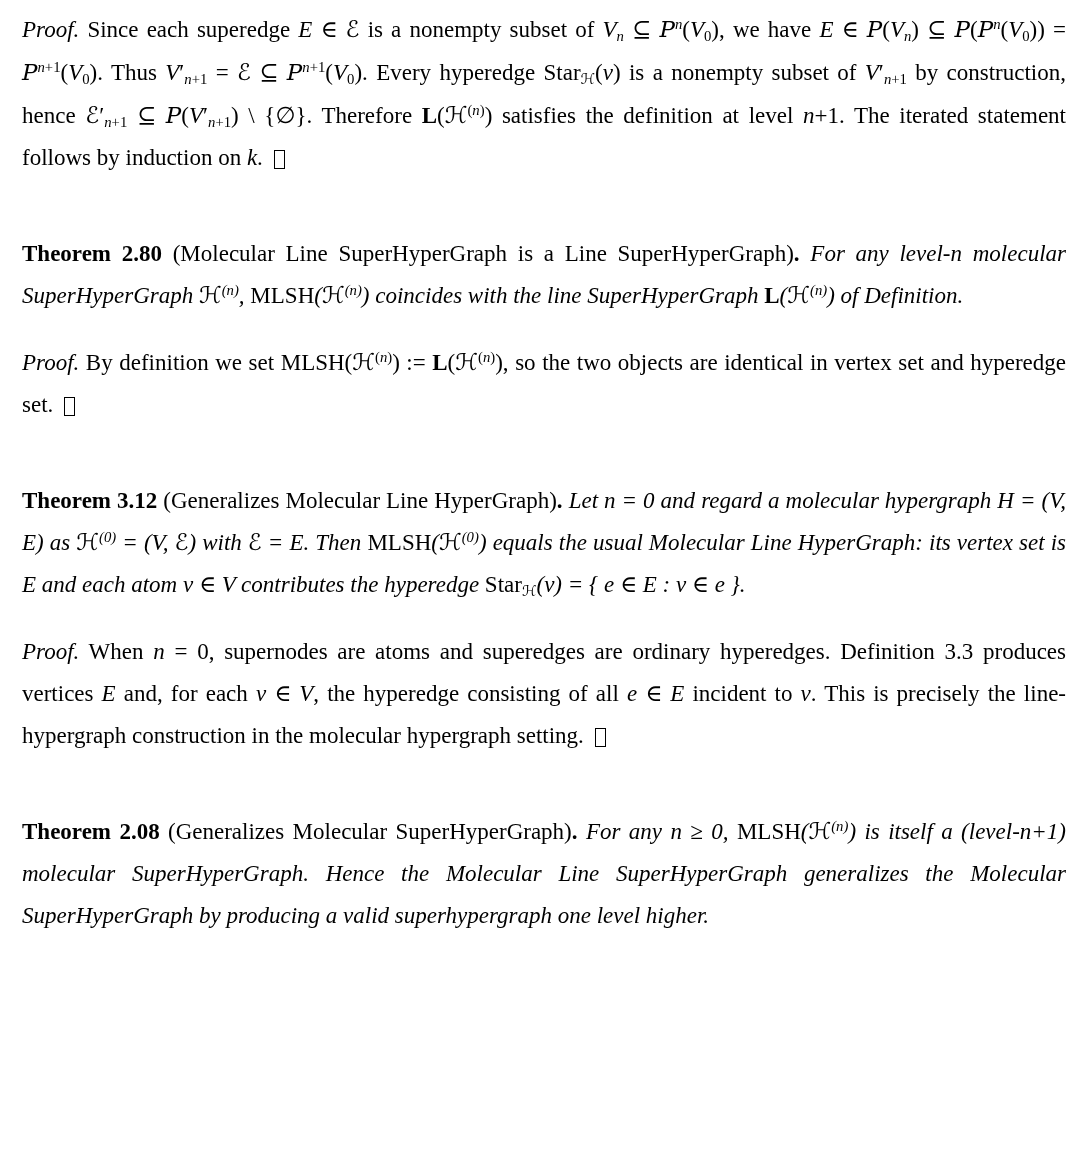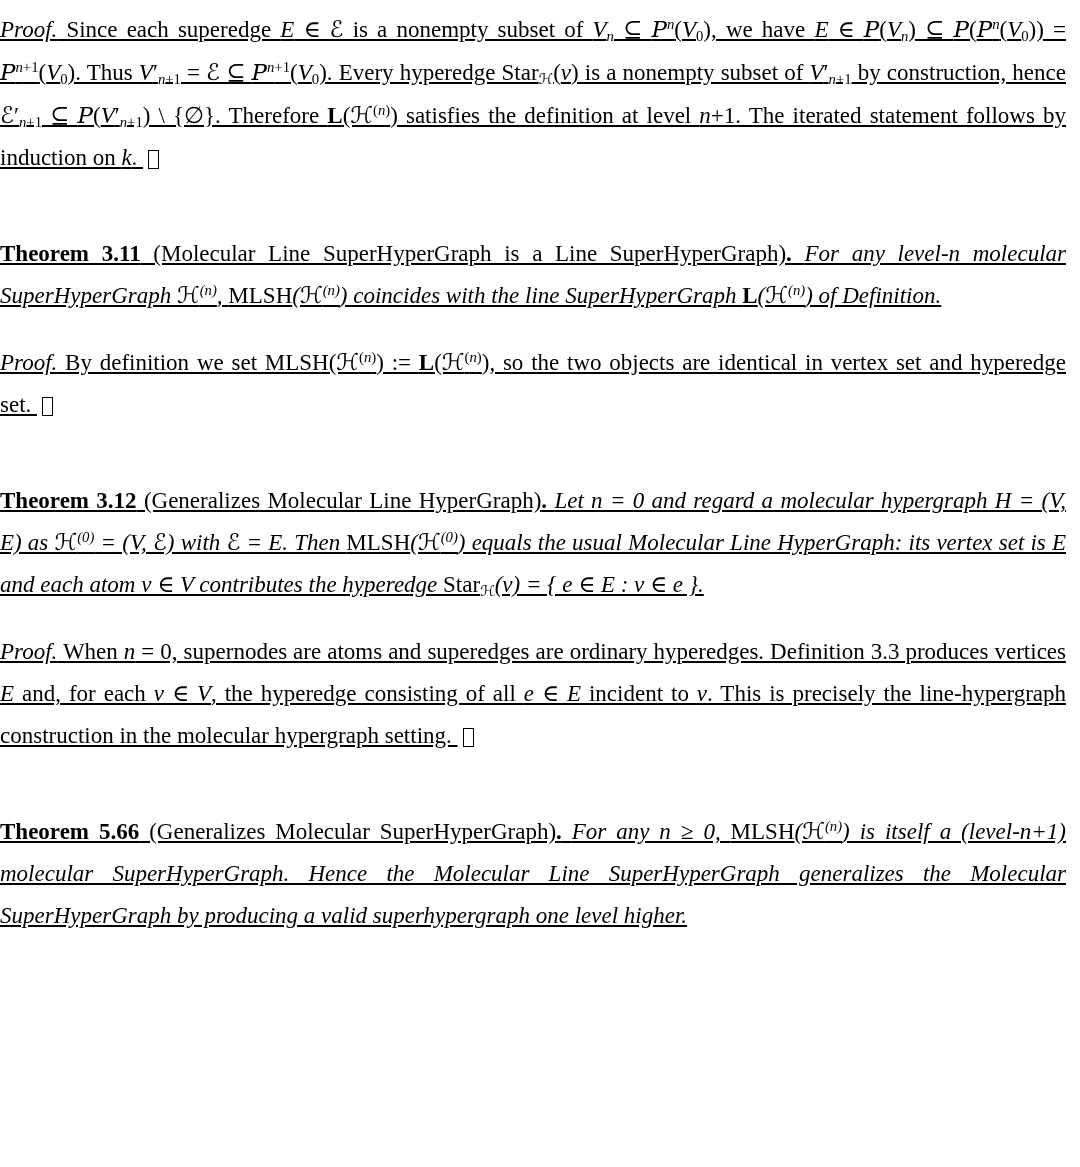--- a/index.html
+++ b/index.html
@@ -4,25 +4,24 @@
 <style>
   html, body {
     margin: 0;
     padding: 0;
     background: #ffffff;
     color: #000000;
   }
   main.page {
     width: 1080px;
     box-sizing: border-box;
-    padding: 8px 14px 24px 0;
+    padding: 8px 14px 24px 22px;
     font-family: "Liberation Serif", "DejaVu Serif", "DejaVu Sans", serif;
     font-size: 23px;
     line-height: 42px;
-    text-decoration: underline;
   }
   p.para {
     margin: 0;
     text-align: justify;
   }
   p.theorem-block { margin-top: 54px; }
   p.proof-block   { margin-top: 25px; }
 
   
   .mc {            
@@ -44,23 +43,23 @@
     margin-left: 5px;
     vertical-align: -4px;
   }
 </style>
 </head>
 <body>
 
 <main class="page">
   <p class="para"><i>Proof.</i> Since each superedge <i>E</i> ∈ ℰ is a nonempty subset of <i>V</i><sub><i>n</i></sub> ⊆ <span class="mc">P</span><sup><i>n</i></sup>(<i>V</i><sub>0</sub>), we have <i>E</i> ∈ <span class="mc">P</span>(<i>V</i><sub><i>n</i></sub>) ⊆ <span class="mc">P</span>(<span class="mc">P</span><sup><i>n</i></sup>(<i>V</i><sub>0</sub>)) = <span class="mc">P</span><sup><i>n</i>+1</sup>(<i>V</i><sub>0</sub>). Thus <i>V</i>′<sub><i>n</i>+1</sub> = ℰ ⊆ <span class="mc">P</span><sup><i>n</i>+1</sup>(<i>V</i><sub>0</sub>). Every hyperedge Star<sub>ℋ</sub>(<i>v</i>) is a nonempty subset of <i>V</i>′<sub><i>n</i>+1</sub> by construction, hence ℰ′<sub><i>n</i>+1</sub> ⊆ <span class="mc">P</span>(<i>V</i>′<sub><i>n</i>+1</sub>) \ {∅}. Therefore <b>L</b>(ℋ<sup>(<i>n</i>)</sup>) satisfies the definition at level <i>n</i>+1. The iterated statement follows by induction on <i>k</i>. <span class="qed"></span></p>
 
-  <p class="para theorem-block"><b>Theorem 3.11</b> (Molecular Line SuperHyperGraph is a Line SuperHyperGraph)<b>.</b> <i>For any level-n molecular SuperHyperGraph ℋ<sup>(n)</sup>, <span class="up">MLSH</span>(ℋ<sup>(n)</sup>) coincides with the line SuperHyperGraph <b class="up">L</b>(ℋ<sup>(n)</sup>) of Definition.</i></p>
+  <p class="para theorem-block"><b>Theorem 2.80</b> (Molecular Line SuperHyperGraph is a Line SuperHyperGraph)<b>.</b> <i>For any level-n molecular SuperHyperGraph ℋ<sup>(n)</sup>, <span class="up">MLSH</span>(ℋ<sup>(n)</sup>) coincides with the line SuperHyperGraph <b class="up">L</b>(ℋ<sup>(n)</sup>) of Definition.</i></p>
 
   <p class="para proof-block"><i>Proof.</i> By definition we set MLSH(ℋ<sup>(<i>n</i>)</sup>) := <b>L</b>(ℋ<sup>(<i>n</i>)</sup>), so the two objects are identical in vertex set and hyperedge set. <span class="qed"></span></p>
 
   <p class="para theorem-block"><b>Theorem 3.12</b> (Generalizes Molecular Line HyperGraph)<b>.</b> <i>Let n = 0 and regard a molecular hypergraph H = (V, E) as ℋ<sup>(0)</sup> = (V, ℰ) with ℰ = E. Then <span class="up">MLSH</span>(ℋ<sup>(0)</sup>) equals the usual Molecular Line HyperGraph: its vertex set is E and each atom v ∈ V contributes the hyperedge <span class="up">Star</span><sub>ℋ</sub>(v) = { e ∈ E : v ∈ e }.</i></p>
 
   <p class="para proof-block"><i>Proof.</i> When <i>n</i> = 0, supernodes are atoms and superedges are ordinary hyperedges. Definition 3.3 produces vertices <i>E</i> and, for each <i>v</i> ∈ <i>V</i>, the hyperedge consisting of all <i>e</i> ∈ <i>E</i> incident to <i>v</i>. This is precisely the line-hypergraph construction in the molecular hypergraph setting. <span class="qed"></span></p>
 
-  <p class="para theorem-block"><b>Theorem 5.66</b> (Generalizes Molecular SuperHyperGraph)<b>.</b> <i>For any n ≥ 0, <span class="up">MLSH</span>(ℋ<sup>(n)</sup>) is itself a (level-n+1) molecular SuperHyperGraph. Hence the Molecular Line SuperHyperGraph generalizes the Molecular SuperHyperGraph by producing a valid superhypergraph one level higher.</i></p>
+  <p class="para theorem-block"><b>Theorem 2.08</b> (Generalizes Molecular SuperHyperGraph)<b>.</b> <i>For any n ≥ 0, <span class="up">MLSH</span>(ℋ<sup>(n)</sup>) is itself a (level-n+1) molecular SuperHyperGraph. Hence the Molecular Line SuperHyperGraph generalizes the Molecular SuperHyperGraph by producing a valid superhypergraph one level higher.</i></p>
 
 </main>
 
 </body></html>

